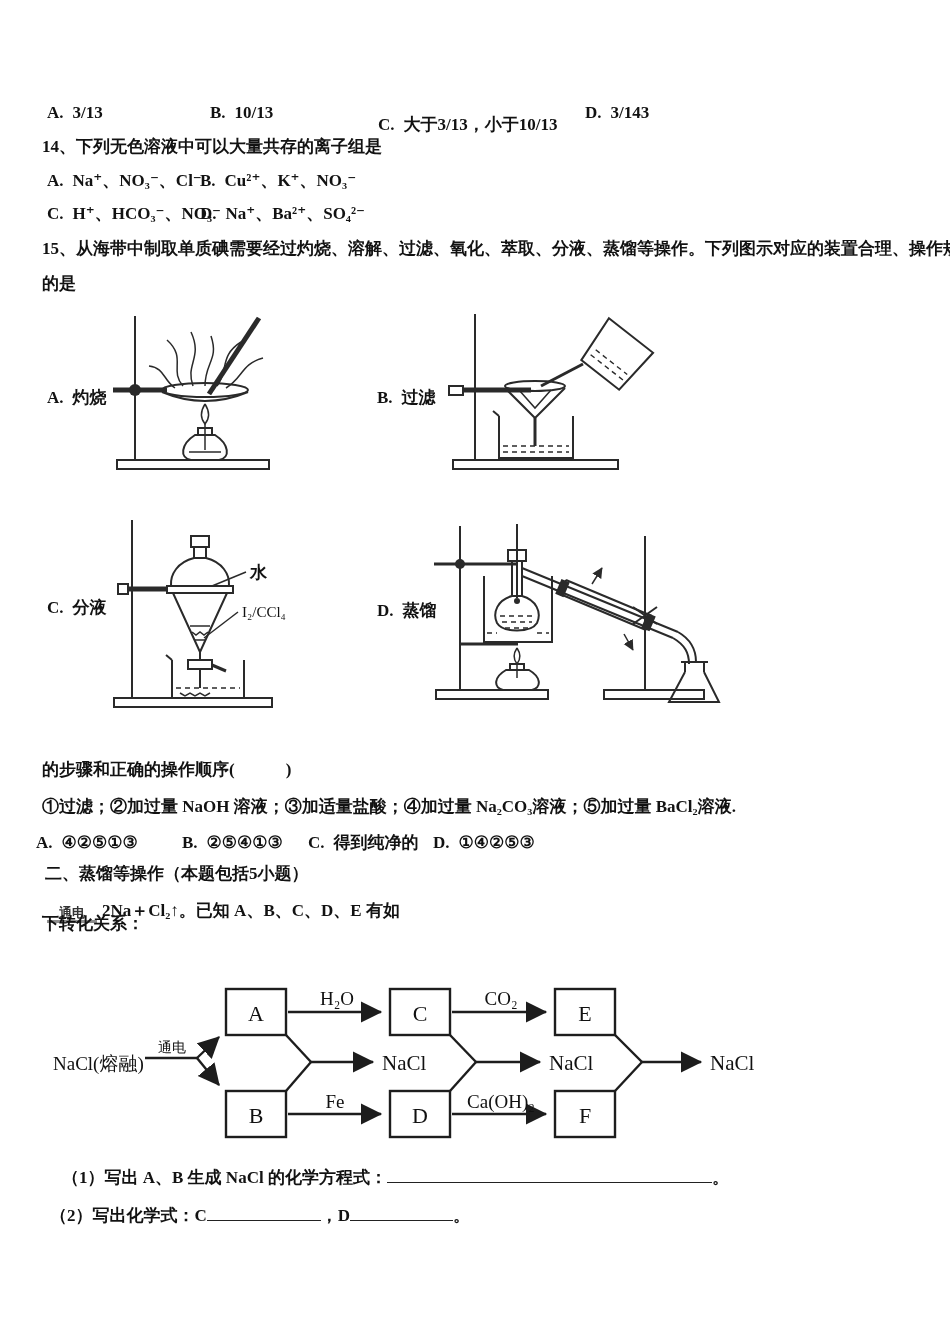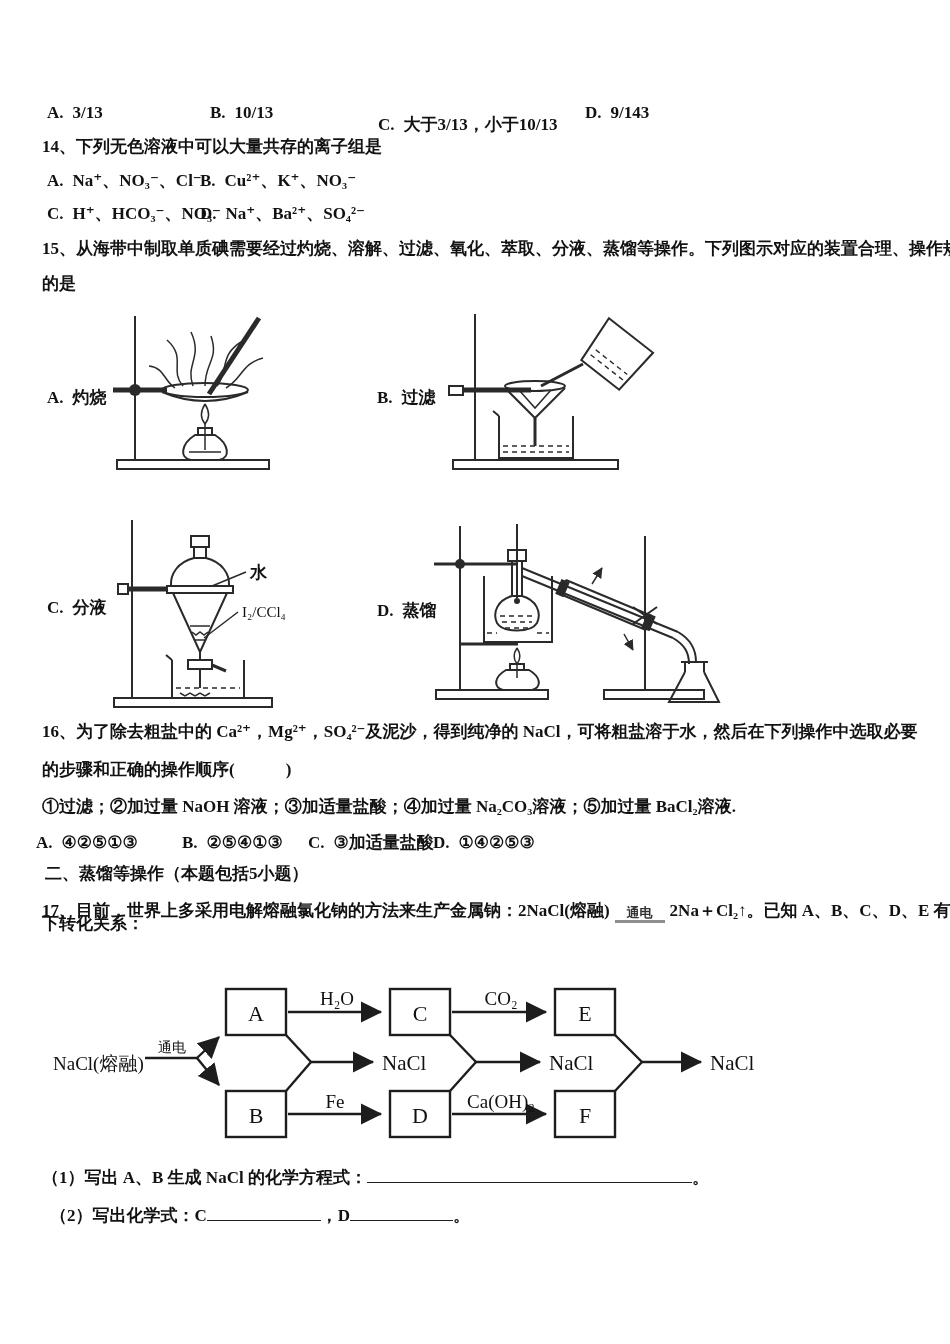--- a/index.html
+++ b/index.html
@@ -34,21 +34,21 @@
   <div class="t" style="left:47px;top:103px">
     <span class="L">A.</span><span>3/13</span>
   </div>
   <div class="t" style="left:210px;top:103px">
     <span class="L">B.</span><span>10/13</span>
   </div>
   <div class="t" style="left:378px;top:115px">
     <span class="L">C.</span><span>大于3/13，小于10/13</span>
   </div>
   <div class="t" style="left:585px;top:103px">
-    <span class="L">D.</span><span>9/143</span>
+    <span class="L">D.</span><span>3/143</span>
   </div>
 
   <div class="t" style="left:42px;top:137px">14、下列无色溶液中可以大量共存的离子组是</div>
   <div class="t" style="left:47px;top:171px">
     <span class="L">A.</span><span>Na⁺、NO₃⁻、Cl⁻</span>
   </div>
   <div class="t" style="left:200px;top:171px">
     <span class="L">B.</span><span>Cu²⁺、K⁺、NO₃⁻</span>
   </div>
   <div class="t" style="left:47px;top:204px">
@@ -186,40 +186,39 @@
     <line class="s" x1="261" y1="150" x2="288" y2="150"></line>
     <line class="s" x1="265" y1="150" x2="265" y2="160"></line>
     <line class="s" x1="284" y1="150" x2="284" y2="160"></line>
     <path class="s" d="M265 160 L249 190 L299 190 L284 160"></path>
     <path class="thin" d="M97 136 C93 142 93 147 97 152 C101 147 101 142 97 136"></path>
     <line class="thin" x1="97" y1="152" x2="97" y2="166"></line>
     <rect class="s" x="90" y="152" width="14" height="6"></rect>
     <path class="s" d="M86 158 C74 165 73 175 83 178 L112 178 C122 175 121 165 109 158 Z"></path>
   </svg>
 
-  <div class="t" style="left:42px;top:722px">16、为了除去粗盐中的 Ca²⁺，Mg²⁺，SO₄²⁻及泥沙，得到纯净的 NaCl，可将粗盐溶于水，然后在下列操作中选取必要</div>
   <div class="t" style="left:42px;top:760px">的步骤和正确的操作顺序(　　　)</div>
   <div class="t" style="left:42px;top:797px">①过滤；②加过量 NaOH 溶液；③加适量盐酸；④加过量 Na₂CO₃溶液；⑤加过量 BaCl₂溶液.</div>
   <div class="t" style="left:36px;top:833px">
     <span class="L">A.</span><span>④②⑤①③</span>
   </div>
   <div class="t" style="left:182px;top:833px">
     <span class="L">B.</span><span>②⑤④①③</span>
   </div>
   <div class="t" style="left:308px;top:833px">
-    <span class="L">C.</span><span>③加适量盐酸</span>
+    <span class="L">C.</span><span>得到纯净的</span>
   </div>
   <div class="t" style="left:433px;top:833px">
     <span class="L">D.</span><span>①④②⑤③</span>
   </div>
 
   <div class="t" style="left:45px;top:864px">二、蒸馏等操作（本题包括5小题）</div>
 
   <div class="t" style="left:42px;top:901px">
-    <span>17、目前，世界上多采用电解熔融氯化钠的方法来生产金属钠：2NaCl(熔融)</span><span class="rxn"><span class="rxn-t">通电</span></span><span>2Na＋Cl₂↑。已知 A、B、C、D、E 有如</span>
+    <span class="rxn"><span class="rxn-t">通电</span></span><span>2Na＋Cl₂↑。已知 A、B、C、D、E 有如</span>
   </div>
   <div class="t" style="left:42px;top:914px">下转化关系：</div>
 
   <svg class="fig" style="left:45px;top:982px" width="810" height="162" viewBox="0 0 810 162">
     <defs>
       <marker id="ah" markerWidth="10" markerHeight="10" refX="8.5" refY="4.5" orient="auto">
         <path d="M0 0 L9 4.5 L0 9 Z" fill="#1d1d1d"></path>
       </marker>
     </defs>
     <text x="8" y="88" font-size="19">NaCl(熔融)</text>
@@ -260,20 +259,20 @@
     <line class="fc" x1="405" y1="109" x2="431" y2="80"></line>
     <line class="fc" x1="431" y1="80" x2="495" y2="80" marker-end="url(#ah)"></line>
     <text x="504" y="88" font-size="21">NaCl</text>
 
     <line class="fc" x1="570" y1="53" x2="597" y2="80"></line>
     <line class="fc" x1="570" y1="109" x2="597" y2="80"></line>
     <line class="fc" x1="597" y1="80" x2="656" y2="80" marker-end="url(#ah)"></line>
     <text x="665" y="88" font-size="21">NaCl</text>
   </svg>
 
-  <div class="t" style="left:42px;top:1168px">
+  <div class="t" style="left:62px;top:1168px">
     <span>（1）写出 A、B 生成 NaCl 的化学方程式：</span><span class="blank" style="width:325px"></span><span>。</span>
   </div>
   <div class="t" style="left:50px;top:1206px">
     <span>（2）写出化学式：C</span><span class="blank" style="width:114px"></span><span>，D</span><span class="blank" style="width:103px"></span><span>。</span>
   </div>
 
 </div>
 
 </body></html>

